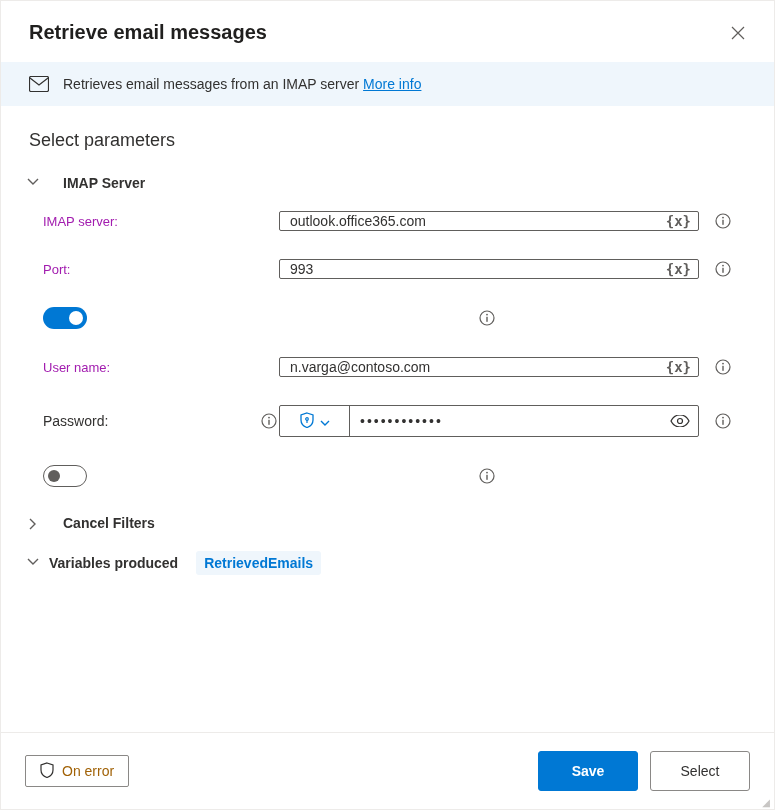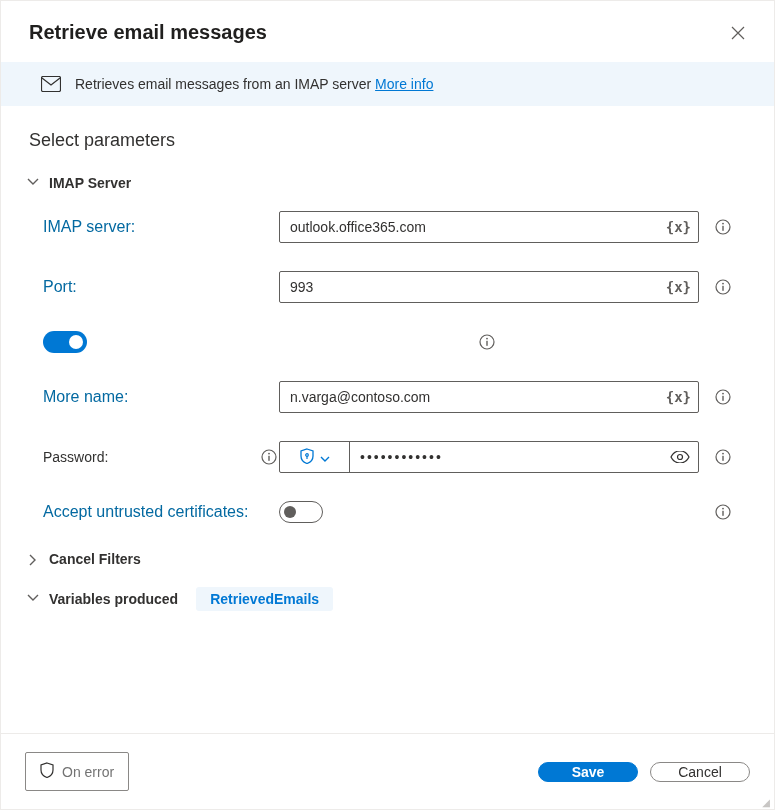--- a/index.html
+++ b/index.html
@@ -19,47 +19,47 @@
       align-items: center;
       justify-content: space-between;
       padding: 20px 28px 18px 28px;
       border-radius: 8px;
     }
     .header-title { font-size: 20px; font-weight: 600; color: #201f1e; }
     .close-icon { width: 16px; height: 16px; cursor: pointer; color: #605e5c; }
     .close-icon svg { display:block; }
     .info-banner {
       background: #eff6fc;
-      padding: 14px 40px;
+      padding: 14px 28px;
       display: flex;
       align-items: center;
       gap: 14px;
     }
     .mail-icon { width: 20px; height: 16px; color: #323130; }
     .info-text { font-size: 14px; color: #323130; }
     .more-info { color: #0078d4; text-decoration: underline; cursor: pointer; }
     .content { flex: 1; padding: 24px 28px 0 28px; overflow-y: auto; }
     .section-title { font-size: 18px; font-weight: 400; color: #323130; margin-bottom: 24px; }
     .collapsible {
-      display: flex; align-items: center; gap: 10px;
+      display: flex; align-items: center; gap: 24px;
       font-weight: 600; font-size: 14px; margin-bottom: 20px;
       cursor: pointer; color: #323130;
     }
     .chevron { width: 10px; height: 10px; transform: rotate(90deg); color: #605e5c; }
     .chevron svg { display:block; }
     .collapsible.closed .chevron { transform: rotate(0deg); }
     .field-group { padding-left: 14px; }
     .field-row {
       display: flex; align-items: center; margin-bottom: 28px;
     }
-    .field-label { width: 236px; font-size: 16px; color: #0369a1; }
+    .field-label { width: 236px; font-size: 13px; color: #a21caf; }
     .field-label-wrap { width: 236px; display:flex; align-items:center; gap:8px;text-align:right; }
     .field-control { flex: 1; max-width: 420px; position: relative; display: flex; }
     .text-input {
-      width: 100%; height: 32px; border: 1px solid #605e5c; border-radius: 2px;
+      width: 100%; height: 20px; border: 1px solid #605e5c; border-radius: 2px;
       padding: 0 34px 0 10px; font-size: 14px; font-family: inherit;
       background: #fff; outline: none; color: #323130;
     }
     .var-badge {
       position: absolute; right: 8px; top: 50%; transform: translateY(-50%);
       font-size: 14px; color: #605e5c; font-family: monospace; font-weight:600;
       pointer-events: none;
     }
     .info-btn {
       width: 32px; display:flex; align-items:center; justify-content:center;
@@ -90,36 +90,36 @@
     .pw-input {
       flex: 1; border: none; padding: 0 10px; font-size: 14px;
       letter-spacing: 2px; outline: none; font-family: inherit; color:#323130;
     }
     .pw-eye {
       width: 36px; display:flex; align-items:center; justify-content:center;
       cursor: pointer; color: #323130;
     }
     .var-chip {
       display: inline-block; background: #eff6fc; color: #0078d4;
-      padding: 4px 14px; border-radius: 3px; font-size: 14px; margin-left: 8px;
+      padding: 4px 8px; border-radius: 3px; font-size: 14px; margin-left: 8px;
     }
     .footer {
       border-top: 1px solid #edebe9; padding: 18px 24px;
       display: flex; align-items: center; justify-content: space-between;
       position: relative;
     }
     .on-error-btn {
       display: flex; align-items: center; gap: 8px;
       border: 1px solid #8a8886; border-radius: 2px; background: #fff;
       padding: 6px 14px; font-size: 14px; cursor: pointer; font-family: inherit;
-      height: 39px; color: #737373;
+      height: 32px; color: #a16207;
     }
     .footer-right { display: flex; gap: 12px; }
     .btn {
-      min-width: 100px; height: 20px; border-radius: 12px; font-size: 14px;
+      min-width: 100px; height: 40px; border-radius: 3px; font-size: 14px;
       cursor: pointer; font-family: inherit;
     }
     .btn-primary { background: #0078d4; color: #fff; border: 1px solid #0078d4; font-weight:600; }
     .btn-secondary { background: #fff; color: #323130; border: 1px solid #8a8886; }
     .row-vars { display:flex; align-items:center; gap:10px; font-weight:600; font-size:14px; margin-bottom:20px; cursor:pointer; }
     .row-vars .label { font-weight:700; }
     .resize-grip {
       position:absolute; right:4px; bottom:4px; color:#c8c6c4; font-size:10px; line-height:4px;
     }
   </style>
@@ -200,21 +200,21 @@
       <div class="info-btn">
         <svg viewBox="0 0 16 16" width="16" height="16">
             <circle cx="8" cy="8" r="7" fill="none" stroke="currentColor" stroke-width="1.2"></circle>
             <circle cx="8" cy="4.6" r="0.9" fill="currentColor"></circle>
             <rect x="7.3" y="6.8" width="1.4" height="5" fill="currentColor"></rect>
           </svg>
       </div>
     </div>
 
     <div class="field-row">
-      <div class="field-label">More name:</div>
+      <div class="field-label">User name:</div>
       <div class="field-control">
         <input class="text-input" value="n.varga@contoso.com" style="">
         <span class="var-badge">{x}</span>
       </div>
       <div class="info-btn">
         <svg viewBox="0 0 16 16" width="16" height="16">
             <circle cx="8" cy="8" r="7" fill="none" stroke="currentColor" stroke-width="1.2"></circle>
             <circle cx="8" cy="4.6" r="0.9" fill="currentColor"></circle>
             <rect x="7.3" y="6.8" width="1.4" height="5" fill="currentColor"></rect>
           </svg>
@@ -260,21 +260,20 @@
       <div class="info-btn">
         <svg viewBox="0 0 16 16" width="16" height="16">
             <circle cx="8" cy="8" r="7" fill="none" stroke="currentColor" stroke-width="1.2"></circle>
             <circle cx="8" cy="4.6" r="0.9" fill="currentColor"></circle>
             <rect x="7.3" y="6.8" width="1.4" height="5" fill="currentColor"></rect>
           </svg>
       </div>
     </div>
 
     <div class="field-row">
-      <div class="field-label">Accept untrusted certificates:</div>
       <div class="field-control">
         <div class="toggle off">
             <div class="knob"></div>
           </div>
       </div>
       <div class="info-btn">
         <svg viewBox="0 0 16 16" width="16" height="16">
             <circle cx="8" cy="8" r="7" fill="none" stroke="currentColor" stroke-width="1.2"></circle>
             <circle cx="8" cy="4.6" r="0.9" fill="currentColor"></circle>
             <rect x="7.3" y="6.8" width="1.4" height="5" fill="currentColor"></rect>
@@ -309,16 +308,16 @@
   <button class="on-error-btn">
     <span>
       <svg viewBox="0 0 14 16" width="14" height="16">
           <path d="M7 1 L13 3 V8 C13 12 10 14.5 7 15.5 C4 14.5 1 12 1 8 V3 Z" fill="none" stroke="#323130" stroke-width="1.2"></path>
         </svg>
     </span>
     <span>On error</span>
   </button>
   <div class="footer-right">
     <button class="btn btn-primary">Save</button>
-    <button class="btn btn-secondary">Cancel</button>
+    <button class="btn btn-secondary">Select</button>
   </div>
   <div class="resize-grip">◢</div>
 </div>
 
 </body></html>

